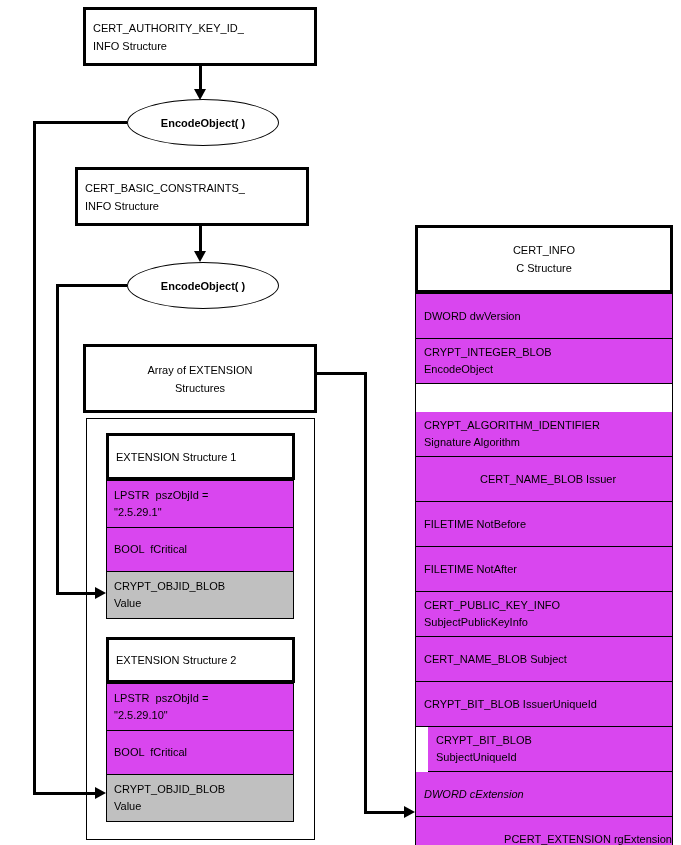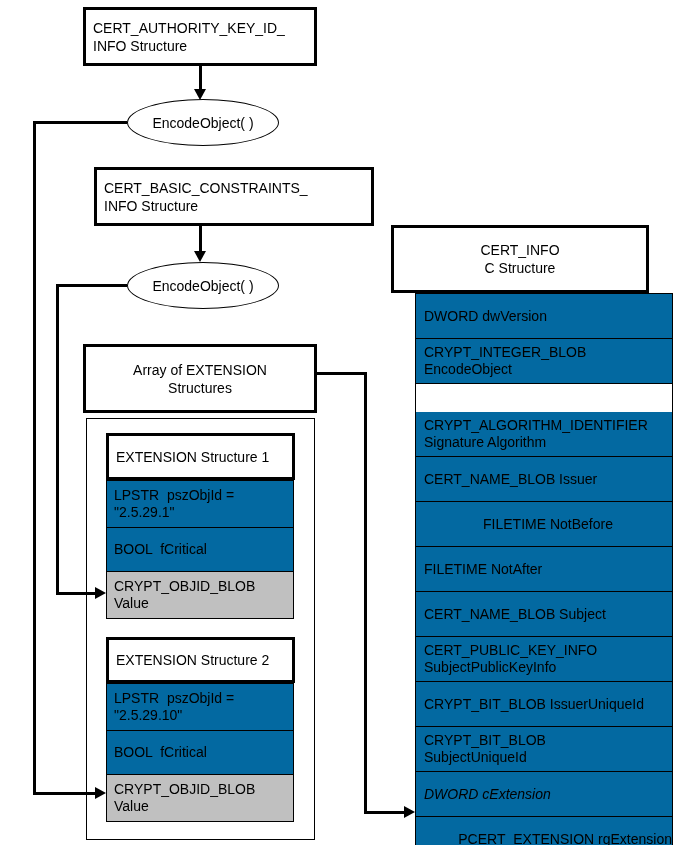--- a/index.html
+++ b/index.html
@@ -2,21 +2,21 @@
 <html><head>
 <meta charset="utf-8">
 <style>
   html, body { margin: 0; padding: 0; background: #ffffff; }
   #canvas {
     position: relative;
     width: 681px;
     height: 845px;
     background: #ffffff;
     font-family: "Liberation Sans", sans-serif;
-    font-size: 14px;
+    font-size: 11px;
     color: #000000;
     overflow: hidden;
   }
   .abs { position: absolute; box-sizing: border-box; }
 
   
   .thickbox {
     border: 3px solid #000;
     background: #fff;
     display: flex;
@@ -28,21 +28,21 @@
   .leftpad { padding-left: 7px; }
   .center  { align-items: center; text-align: center; }
 
   .ellipse {
     border: 1px solid #000;
     border-radius: 50%;
     background: #fff;
     display: flex;
     align-items: center;
     justify-content: center;
-    font-weight: normal;
+    font-weight: bold;
   }
 
   .container-box { border: 1px solid #000; background: #fff; }
 
   .titlebox {
     border: 3px solid #000;
     background: #fff;
     display: flex;
     align-items: center;
     padding-left: 7px;
@@ -52,21 +52,21 @@
   .rowgroup { border: 1px solid #000; background: #fff; }
   .cell {
     box-sizing: border-box;
     border-bottom: 1px solid #000;
     display: flex;
     flex-direction: column;
     justify-content: center;
     padding-left: 7px;
     line-height: 17px;
     white-space: pre-wrap;
-    background: #0369a1;
+    background: #d946ef;
   }
   .cell:last-child { border-bottom: none; }
   .cell.gray { background: #c0c0c0; }
 
   .hline, .vline { background: #000; }
 
   .arrowhead-down {
     width: 0; height: 0;
     border-left: 6px solid transparent;
     border-right: 6px solid transparent;
@@ -85,21 +85,21 @@
 <div id="canvas">
 
   <div class="abs thickbox leftpad" style="left:83px; top:7px; width:234px; height:59px;">CERT_AUTHORITY_KEY_ID_
 INFO Structure</div>
 
   <div class="abs vline" style="left:199px; top:66px; width:3px; height:24px;"></div>
   <div class="abs arrowhead-down" style="left:194px; top:89px;"></div>
 
   <div class="abs ellipse" style="left:127px; top:99px; width:152px; height:47px;">EncodeObject( )</div>
 
-  <div class="abs thickbox leftpad" style="left:94px; top:167px; width:280px; height:59px;">CERT_BASIC_CONSTRAINTS_
+  <div class="abs thickbox leftpad" style="left:75px; top:167px; width:234px; height:59px;">CERT_BASIC_CONSTRAINTS_
 INFO Structure</div>
 
   <div class="abs vline" style="left:199px; top:226px; width:3px; height:26px;"></div>
   <div class="abs arrowhead-down" style="left:194px; top:251px;"></div>
 
   <div class="abs ellipse" style="left:127px; top:262px; width:152px; height:47px;">EncodeObject( )</div>
 
   <div class="abs thickbox center" style="left:83px; top:344px; width:234px; height:69px;">Array of EXTENSION
 Structures</div>
 
@@ -116,36 +116,36 @@
 
   <div class="abs titlebox" style="left:106px; top:637px; width:189px; height:46px;text-align:center;">EXTENSION Structure 2</div>
   <div class="abs rowgroup" style="left:106px; top:683px; width:188px;">
     <div class="cell" style="height:47px;">LPSTR  pszObjId =
 "2.5.29.10"</div>
     <div class="cell" style="height:44px;">BOOL  fCritical</div>
     <div class="cell gray" style="height:46px;">CRYPT_OBJID_BLOB
 Value</div>
   </div>
 
-  <div class="abs thickbox center" style="left:391px; top:225px; width:258px; height:68px; line-height:18px;">CERT_INFO
+  <div class="abs thickbox center" style="left:415px; top:225px; width:258px; height:68px; line-height:18px;">CERT_INFO
 C Structure</div>
   <div class="abs rowgroup" style="left:415px; top:293px; width:258px;">
     <div class="cell" style="height:45px; padding-left:8px;">DWORD dwVersion</div>
     <div class="cell" style="height:45px; padding-left:8px;">CRYPT_INTEGER_BLOB
 EncodeObject</div>
     <div class="cell" style="height:45px; padding-left:8px;margin-top:28px;">CRYPT_ALGORITHM_IDENTIFIER
 Signature Algorithm</div>
-    <div class="cell" style="height:45px; padding-left:8px;">CERT_NAME_BLOB Issuer</div>
-    <div class="cell" style="height:45px; padding-left:8px;text-align:center;">FILETIME NotBefore</div>
+    <div class="cell" style="height:45px; padding-left:8px;text-align:center;">CERT_NAME_BLOB Issuer</div>
+    <div class="cell" style="height:45px; padding-left:8px;">FILETIME NotBefore</div>
     <div class="cell" style="height:45px; padding-left:8px;">FILETIME NotAfter</div>
-    <div class="cell" style="height:45px; padding-left:8px;">CERT_NAME_BLOB Subject</div>
     <div class="cell" style="height:45px; padding-left:8px;">CERT_PUBLIC_KEY_INFO
 SubjectPublicKeyInfo</div>
+    <div class="cell" style="height:45px; padding-left:8px;">CERT_NAME_BLOB Subject</div>
     <div class="cell" style="height:45px; padding-left:8px;">CRYPT_BIT_BLOB IssuerUniqueId</div>
-    <div class="cell" style="height:45px; padding-left:8px;">CRYPT_BIT_BLOB
+    <div class="cell" style="height:45px; padding-left:8px;margin-left:12px;">CRYPT_BIT_BLOB
 SubjectUniqueId</div>
     <div class="cell" style="height:45px; padding-left:8px;font-style:italic;">DWORD cExtension</div>
     <div class="cell" style="height:45px; padding-left:8px;text-align:right;">PCERT_EXTENSION rgExtension</div>
   </div>
 
   <div class="abs hline" style="left:33px; top:121px; width:94px; height:3px;"></div>
   <div class="abs vline" style="left:33px; top:121px; width:3px; height:674px;"></div>
   <div class="abs hline" style="left:33px; top:792px; width:62px; height:3px;"></div>
   <div class="abs arrowhead-right" style="left:95px; top:787px;"></div>
 

